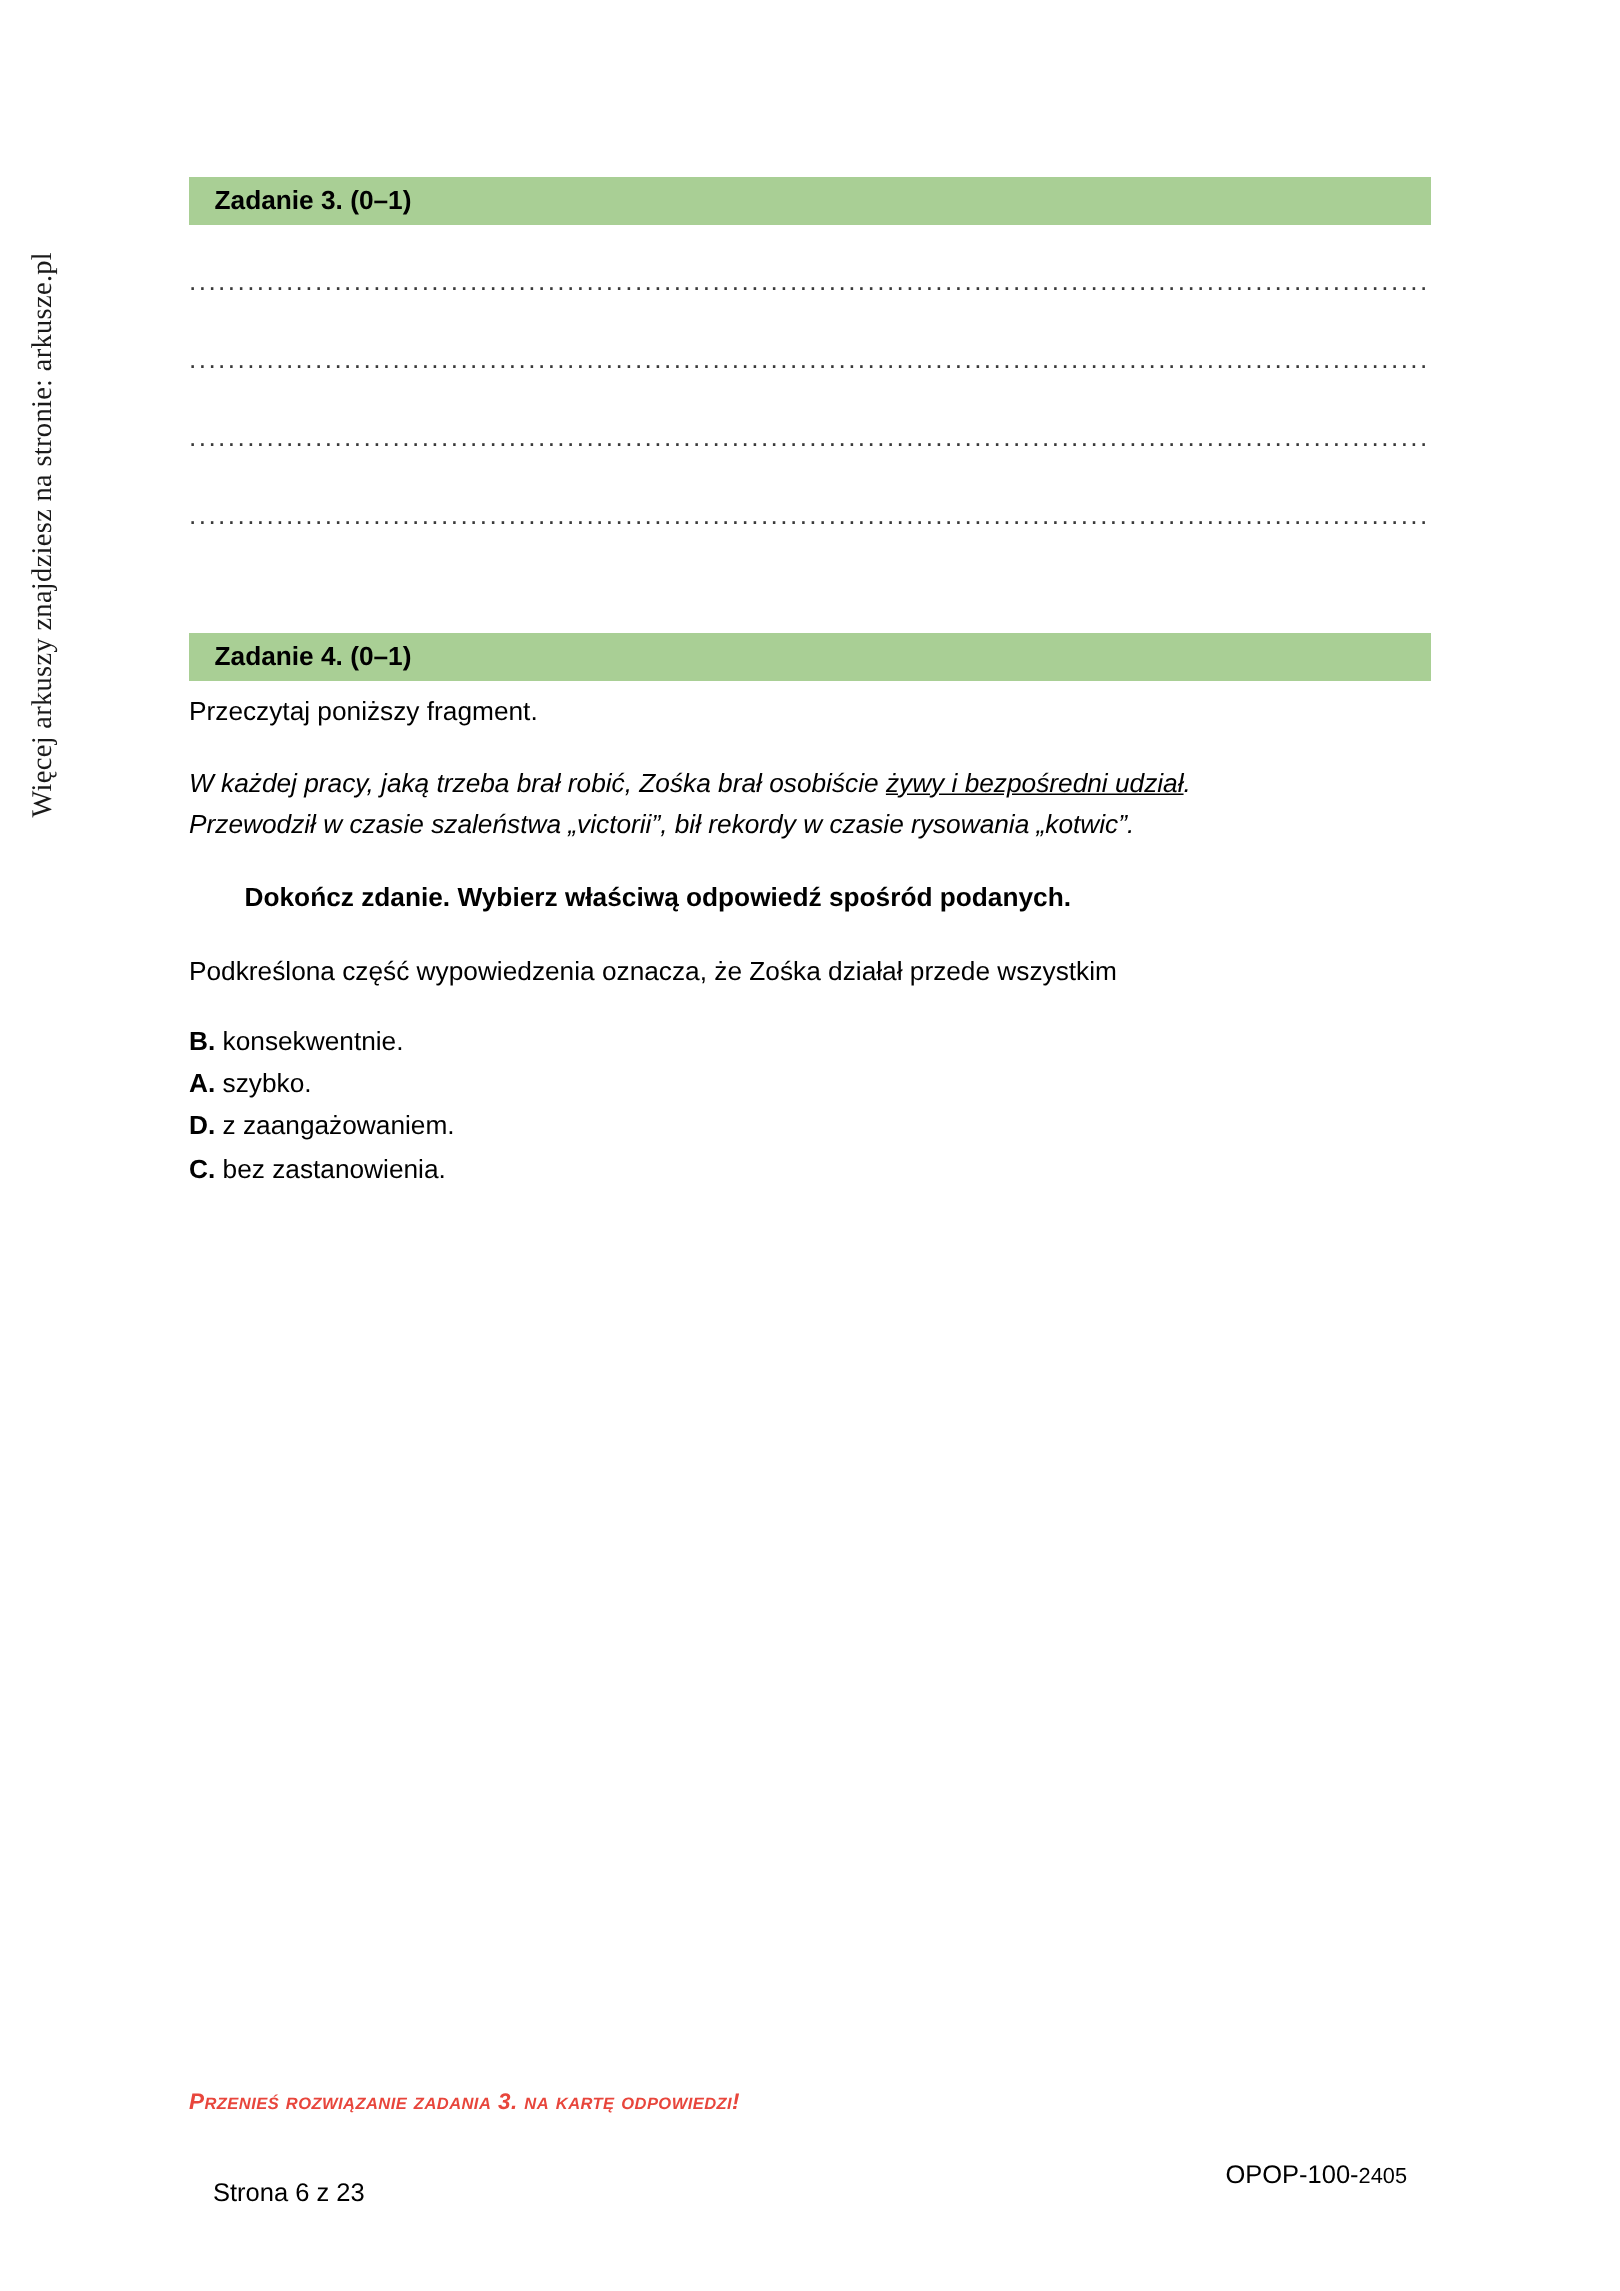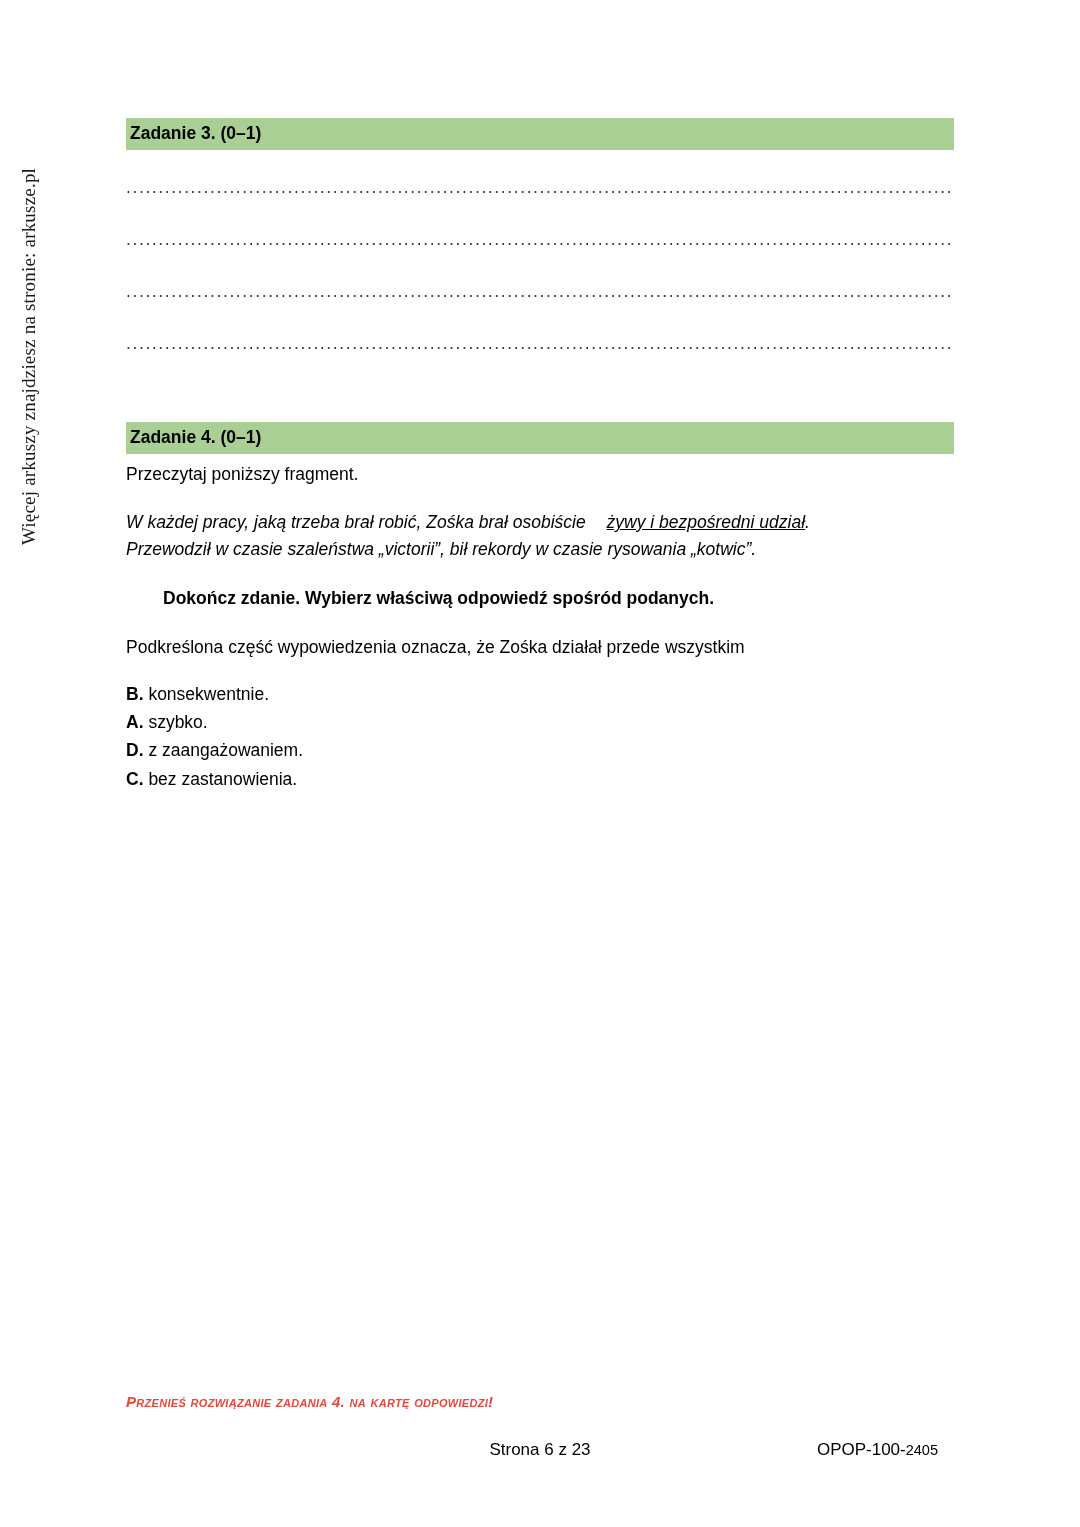--- a/index.html
+++ b/index.html
@@ -40,21 +40,21 @@
     position: absolute;
     left: 126px;
     top: 118px;
     width: 828px;
   }
 
   .task-header {
     background: #a9cf95;
     font-weight: bold;
     font-size: 17.5px;
-    padding: 5px 4px 5px 4px;
+    padding: 5px 4px 5px 17px;
     line-height: 1.25;
   }
 
   .task-prompt {
     font-weight: bold;
     font-size: 17.5px;
     line-height: 1.45;
     margin-top: 7px;
   }
   .task-prompt i {
@@ -83,21 +83,20 @@
     line-height: 1.5;
   }
 
   .excerpt {
     font-style: italic;
     font-size: 17.5px;
     line-height: 1.55;
   }
   .excerpt u {
     text-decoration: underline;
-    margin-left: 16px;
   }
 
   .bold-instruction {
     font-weight: bold;
     font-size: 17.5px;
     line-height: 1.5;
     margin-left: 37px;
   }
 
   .answers {
@@ -125,23 +124,24 @@
 
   .footer {
     position: absolute;
     left: 126px;
     top: 1440px;
     width: 828px;
     font-size: 17px;
   }
   .footer .page-num {
     position: absolute;
-    left: 0;
+    left: 16px;
     width: 828px;
-    text-align: center;
+    text-align: left;
+    margin-top: 12px;
   }
   .footer .code {
     position: absolute;
     right: 16px;
     top: 0;
     font-size: 17px;
   }
   .footer .code .suffix {
     font-size: 14.5px;
   }
@@ -188,20 +188,20 @@
 
     <div class="answers">
       <div class="answer"><b>B.</b> <span>konsekwentnie.</span></div>
       <div class="answer"><b>A.</b> <span>szybko.</span></div>
       <div class="answer"><b>D.</b> <span>z zaangażowaniem.</span></div>
       <div class="answer"><b>C.</b> <span>bez zastanowienia.</span></div>
     </div>
 
   </div>
 
-  <div class="transfer-note">Przenieś rozwiązanie zadania 4. na kartę odpowiedzi!</div>
+  <div class="transfer-note">Przenieś rozwiązanie zadania 3. na kartę odpowiedzi!</div>
 
   <div class="footer">
     <div class="page-num">Strona 6 z 23</div>
     <div class="code"><span>OPOP-100-</span><span class="suffix">2405</span></div>
   </div>
 
 </div>
 
 </body></html>

